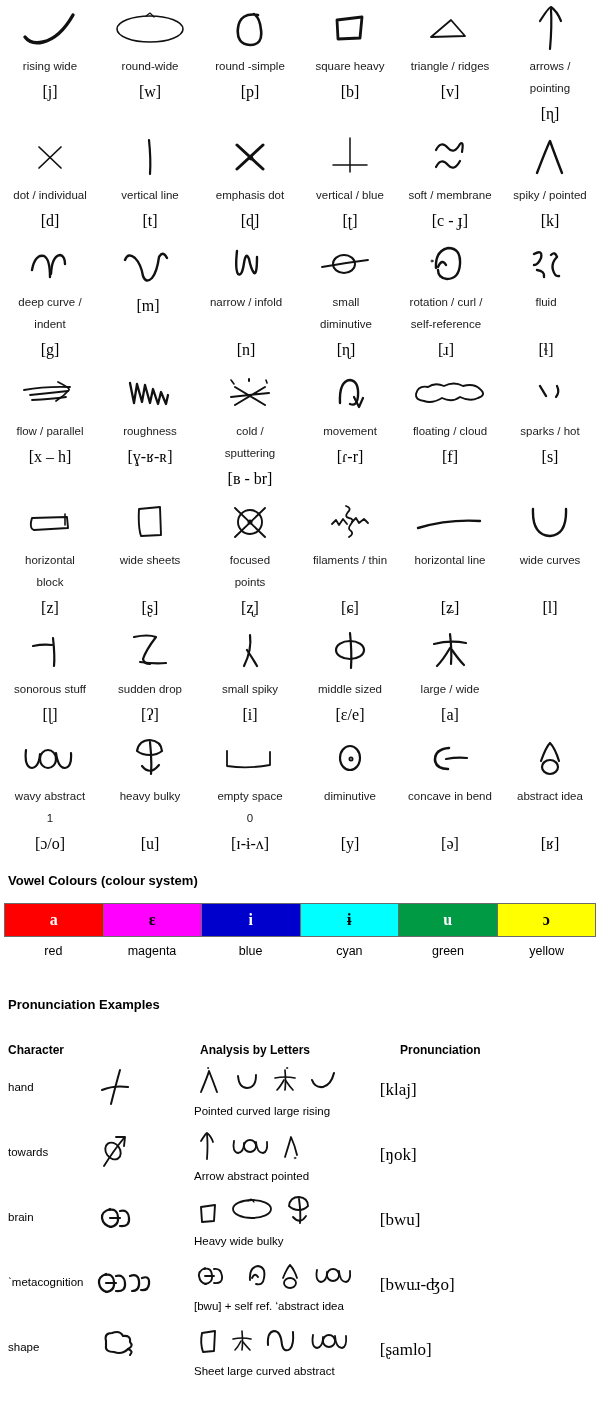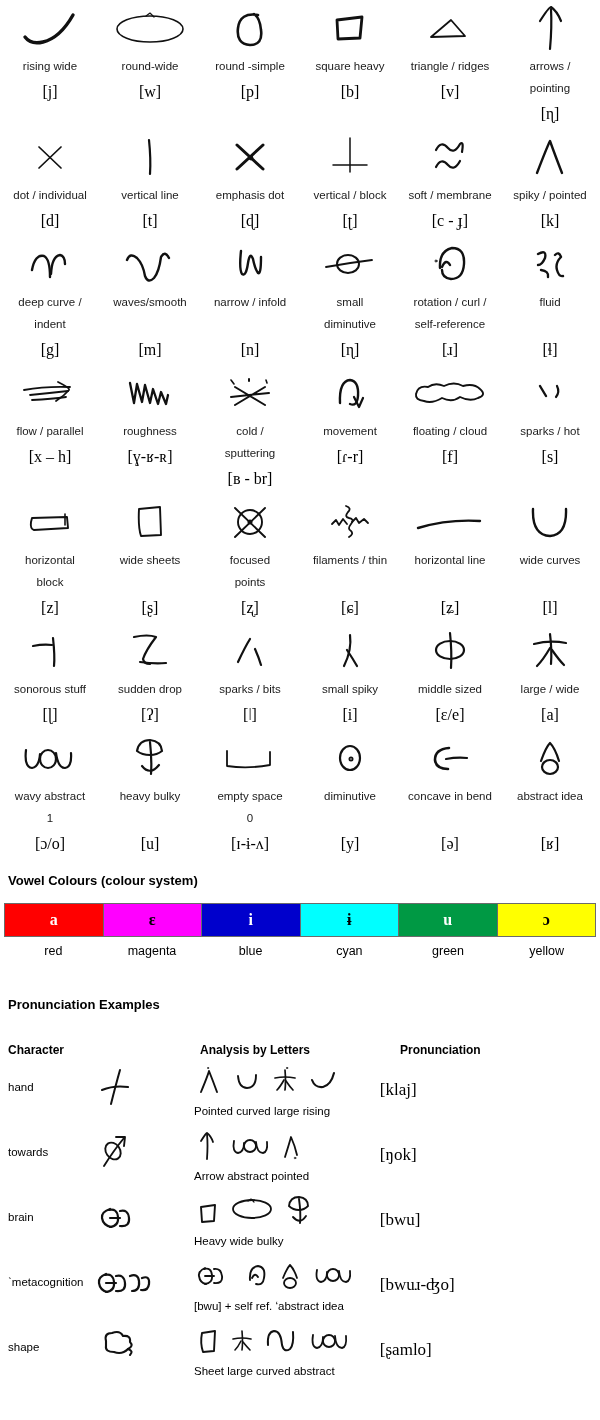--- a/index.html
+++ b/index.html
@@ -254,21 +254,21 @@
       </div>
       <div class="glyph-label lbl-h1">emphasis dot</div>
       <div class="glyph-ipa">[ɖ]</div>
     </div>
     <div class="glyph-cell">
       <div class="glyph-art">
         <svg width="46" height="46" viewBox="0 0 46 46">
             <path d="M23 4 L23 38 M6 31 L40 31" stroke-width="1.5"></path>
           </svg>
       </div>
-      <div class="glyph-label lbl-h1">vertical / block</div>
+      <div class="glyph-label lbl-h1">vertical / blue</div>
       <div class="glyph-ipa">[ʈ]</div>
     </div>
     <div class="glyph-cell">
       <div class="glyph-art">
         <svg width="44" height="46" viewBox="0 0 44 46">
             <path d="M8 16 Q13 6 20 14 Q26 21 32 10 Q36 6 34 18" stroke-width="2.2"></path>
             <path d="M8 33 Q13 23 20 31 Q26 38 32 27" stroke-width="2.2"></path>
           </svg>
       </div>
       <div class="glyph-label lbl-h1">soft / membrane</div>
@@ -296,21 +296,20 @@
       <div class="glyph-label lbl-h2">deep curve /
 indent</div>
       <div class="glyph-ipa">[g]</div>
     </div>
     <div class="glyph-cell">
       <div class="glyph-art">
         <svg width="58" height="40" viewBox="0 0 58 40">
             <path d="M6 16 Q9 8 16 14 Q22 20 24 32 Q27 40 33 34 Q38 28 40 13 Q44 6 48 14" stroke-width="2.4"></path>
           </svg>
       </div>
-      <div class="glyph-label lbl-h2">waves/smooth</div>
       <div class="glyph-ipa">[m]</div>
     </div>
     <div class="glyph-cell">
       <div class="glyph-art">
         <svg width="44" height="42" viewBox="0 0 44 42">
             <path d="M13 8 Q11 26 14 31 Q18 34 20 20 Q22 8 25 16 Q27 26 30 30 Q33 32 33 14" stroke-width="2.4"></path>
           </svg>
       </div>
       <div class="glyph-label lbl-h2">narrow / infold</div>
       <div class="glyph-ipa">[n]</div>
@@ -494,30 +493,20 @@
     </div>
     <div class="glyph-cell">
       <div class="glyph-art">
         <svg width="52" height="46" viewBox="0 0 52 46">
             <path d="M10 9 Q24 6 32 9 Q22 22 19 31 Q20 36 26 36" stroke-width="2.2"></path>
             <path d="M16 34 Q30 36 42 35" stroke-width="2.2"></path>
           </svg>
       </div>
       <div class="glyph-label lbl-h1">sudden drop</div>
       <div class="glyph-ipa">[ʔ]</div>
-    </div>
-    <div class="glyph-cell">
-      <div class="glyph-art">
-        <svg width="44" height="44" viewBox="0 0 44 44">
-            <path d="M10 33 Q17 18 22 10" stroke-width="2.2"></path>
-            <path d="M27 20 Q31 29 33 36" stroke-width="2.2"></path>
-          </svg>
-      </div>
-      <div class="glyph-label lbl-h1">sparks / bits</div>
-      <div class="glyph-ipa">[ǀ]</div>
     </div>
     <div class="glyph-cell">
       <div class="glyph-art">
         <svg width="40" height="46" viewBox="0 0 40 46">
             <path d="M20 7 Q22 22 14 38" stroke-width="2.2"></path>
             <path d="M17 22 Q23 31 27 38" stroke-width="2.2"></path>
           </svg>
       </div>
       <div class="glyph-label lbl-h1">small spiky</div>
       <div class="glyph-ipa">[i]</div>

